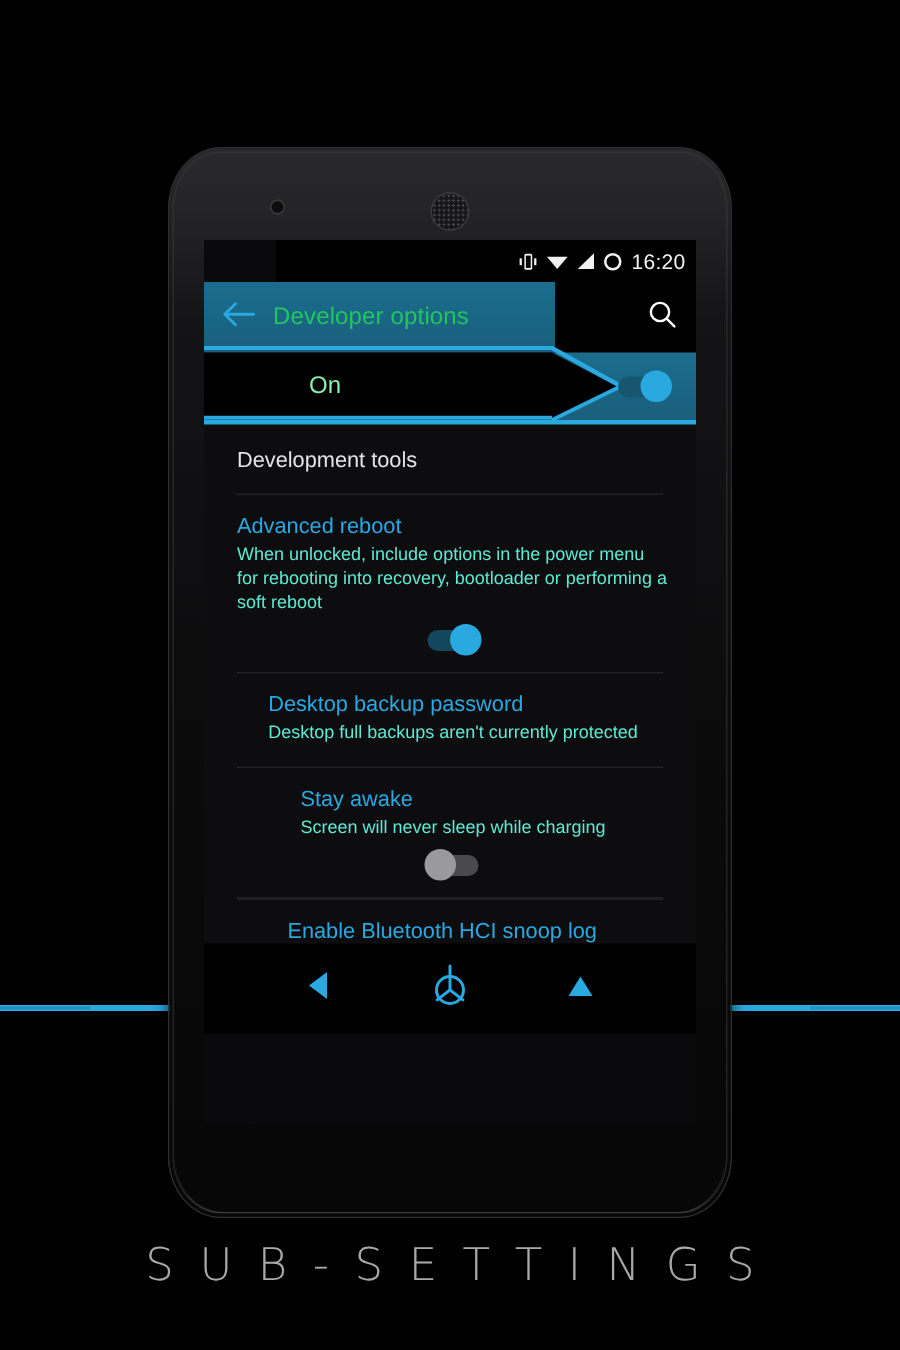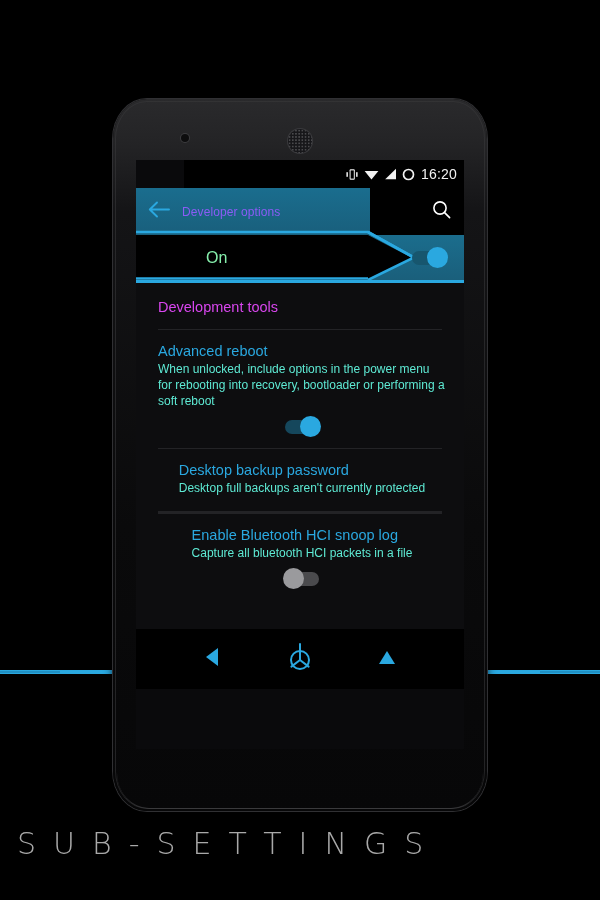--- a/index.html
+++ b/index.html
@@ -154,22 +154,22 @@
     display: flex;
     align-items: center;
   }
   .back-btn {
     width: 46px;
     display: flex;
     align-items: center;
     justify-content: center;
   }
   .toolbar-title {
-    color: #8b5cf6;
-    font-size: 12px;
+    color: #22c55e;
+    font-size: 16px;
     flex: 1;
     text-align: left;
     letter-spacing: .1px;
   }
   .search-btn {
     width: 46px;
     display: flex;
     align-items: center;
     justify-content: center;
     margin-left: auto;
@@ -218,21 +218,21 @@
     background: #0d0d0f;
     height: 409px;
     position: relative;
   }
   .list-top-rule {
     height: 3px;
     background: #2aa8e0;
   }
   .section-header {
     padding: 16px 22px 14px 22px;
-    color: #d946ef;
+    color: #e5e5e5;
     font-size: 14.5px;
   }
   .divider {
     height: 1px;
     background: #232326;
     margin: 0 22px 0 22px;
   }
   .item {
     display: flex;
     align-items: center;
@@ -270,20 +270,21 @@
     display: flex;
     align-items: center;
     justify-content: center;
   }
 
   
   .caption {
     position: absolute;
     left: 0; right: 0;
     top: 826px;
+    text-align: center;
     color: #cfcfcf;
     font-size: 30px;
     letter-spacing: 17px;
     text-indent: 17px;
     font-weight: 300;
     font-family: "DejaVu Sans", sans-serif;
     opacity: .82;
   }
 </style>
 </head>
@@ -391,20 +392,30 @@
       <div class="divider"></div>
 
       <div class="item">
         <div class="item-text">
           <div class="item-title">Desktop backup password</div>
           <div class="item-sub">Desktop full backups aren't currently protected</div>
         </div>
       </div>
       <div class="divider"></div>
 
+      <div class="item">
+        <div class="item-text">
+          <div class="item-title">Stay awake</div>
+          <div class="item-sub">Screen will never sleep while charging</div>
+        </div>
+        <div class="toggle off">
+          <span class="track-off"></span>
+          <span class="knob"></span>
+        </div>
+      </div>
       <div class="divider"></div>
 
       <div class="divider"></div>
 
       <div class="item">
         <div class="item-text">
           <div class="item-title">Enable Bluetooth HCI snoop log</div>
           <div class="item-sub">Capture all bluetooth HCI packets in a file</div>
         </div>
         <div class="toggle off">

